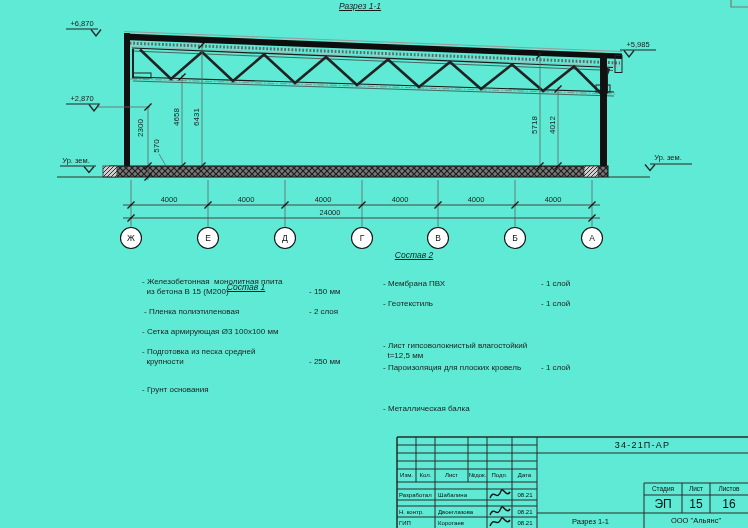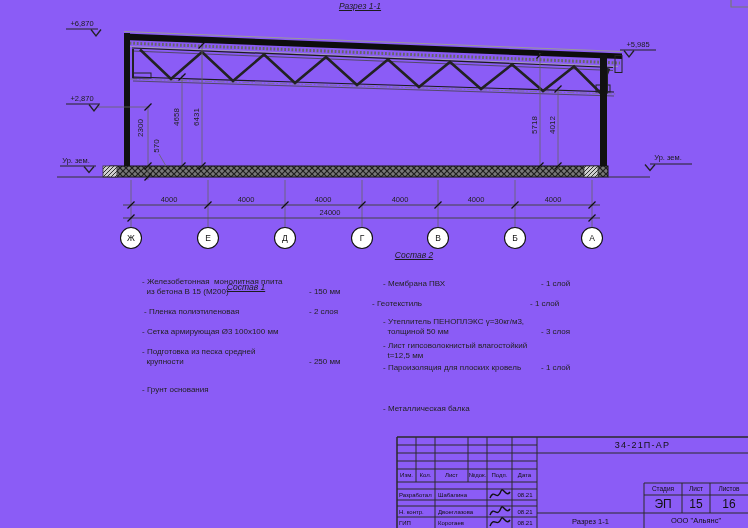--- a/index.html
+++ b/index.html
@@ -1,16 +1,16 @@
 <!DOCTYPE html>
 <html><head>
 <meta charset="utf-8">
 <style>
   html,body{margin:0;padding:0;background:#fff;}
-  .sheet{position:relative;width:748px;height:528px;background:#8b5cf6;overflow:hidden;
+  .sheet{position:relative;width:748px;height:528px;background:#5eead4;overflow:hidden;
          font-family:"Liberation Sans",sans-serif;color:#1c1c1c;}
   svg{position:absolute;left:0;top:0;}
   .t{position:absolute;font-family:"Liberation Sans",sans-serif;color:#1c1c1c;white-space:nowrap;}
   .c{text-align:center;}
   .it{font-style:italic;text-decoration:underline;}
   .elev{font-size:7.5px;width:40px;text-align:center;}
   .vdim{position:absolute;width:30px;height:10px;line-height:10px;text-align:center;
         transform:rotate(-90deg);font-size:8px;color:#222;}
   .bay{font-size:7.5px;width:40px;text-align:center;color:#222;}
   .axl{font-size:8.5px;width:20px;text-align:center;line-height:10px;color:#111;}
@@ -234,28 +234,23 @@
 </div>
 <div class="row" style="left:142px;top:385px;">
   <span class="txt">- Грунт основания</span>
 </div>
 
 <span class="t c it" style="left:386px;top:250px;width:56px;font-size:8.5px;">Состав 2</span>
 <div class="row" style="left:383px;top:279px;">
   <span class="txt">- Мембрана ПВХ</span>
   <span class="val" style="left:158px;top:0;">- 1 слой</span>
 </div>
-<div class="row" style="left:372px;top:299px;">
+<div class="row" style="left:383px;top:299px;">
   <span class="txt">- Геотекстиль</span>
   <span class="val" style="left:158px;top:0;">- 1 слой</span>
-</div>
-<div class="row" style="left:383px;top:317px;">
-  <span class="txt">- Утеплитель ПЕНОПЛЭКС γ=30кг/м3,
-  толщиной 50 мм</span>
-  <span class="val" style="left:158px;top:10px;">- 3 слоя</span>
 </div>
 <div class="row" style="left:383px;top:341px;">
   <span class="txt">- Лист гипсоволокнистый влагостойкий
   t=12,5 мм</span>
 </div>
 <div class="row" style="left:383px;top:363px;">
   <span class="txt">- Пароизоляция для плоских кровель</span>
   <span class="val" style="left:158px;top:0;">- 1 слой</span>
 </div>
 <div class="row" style="left:383px;top:404px;">

